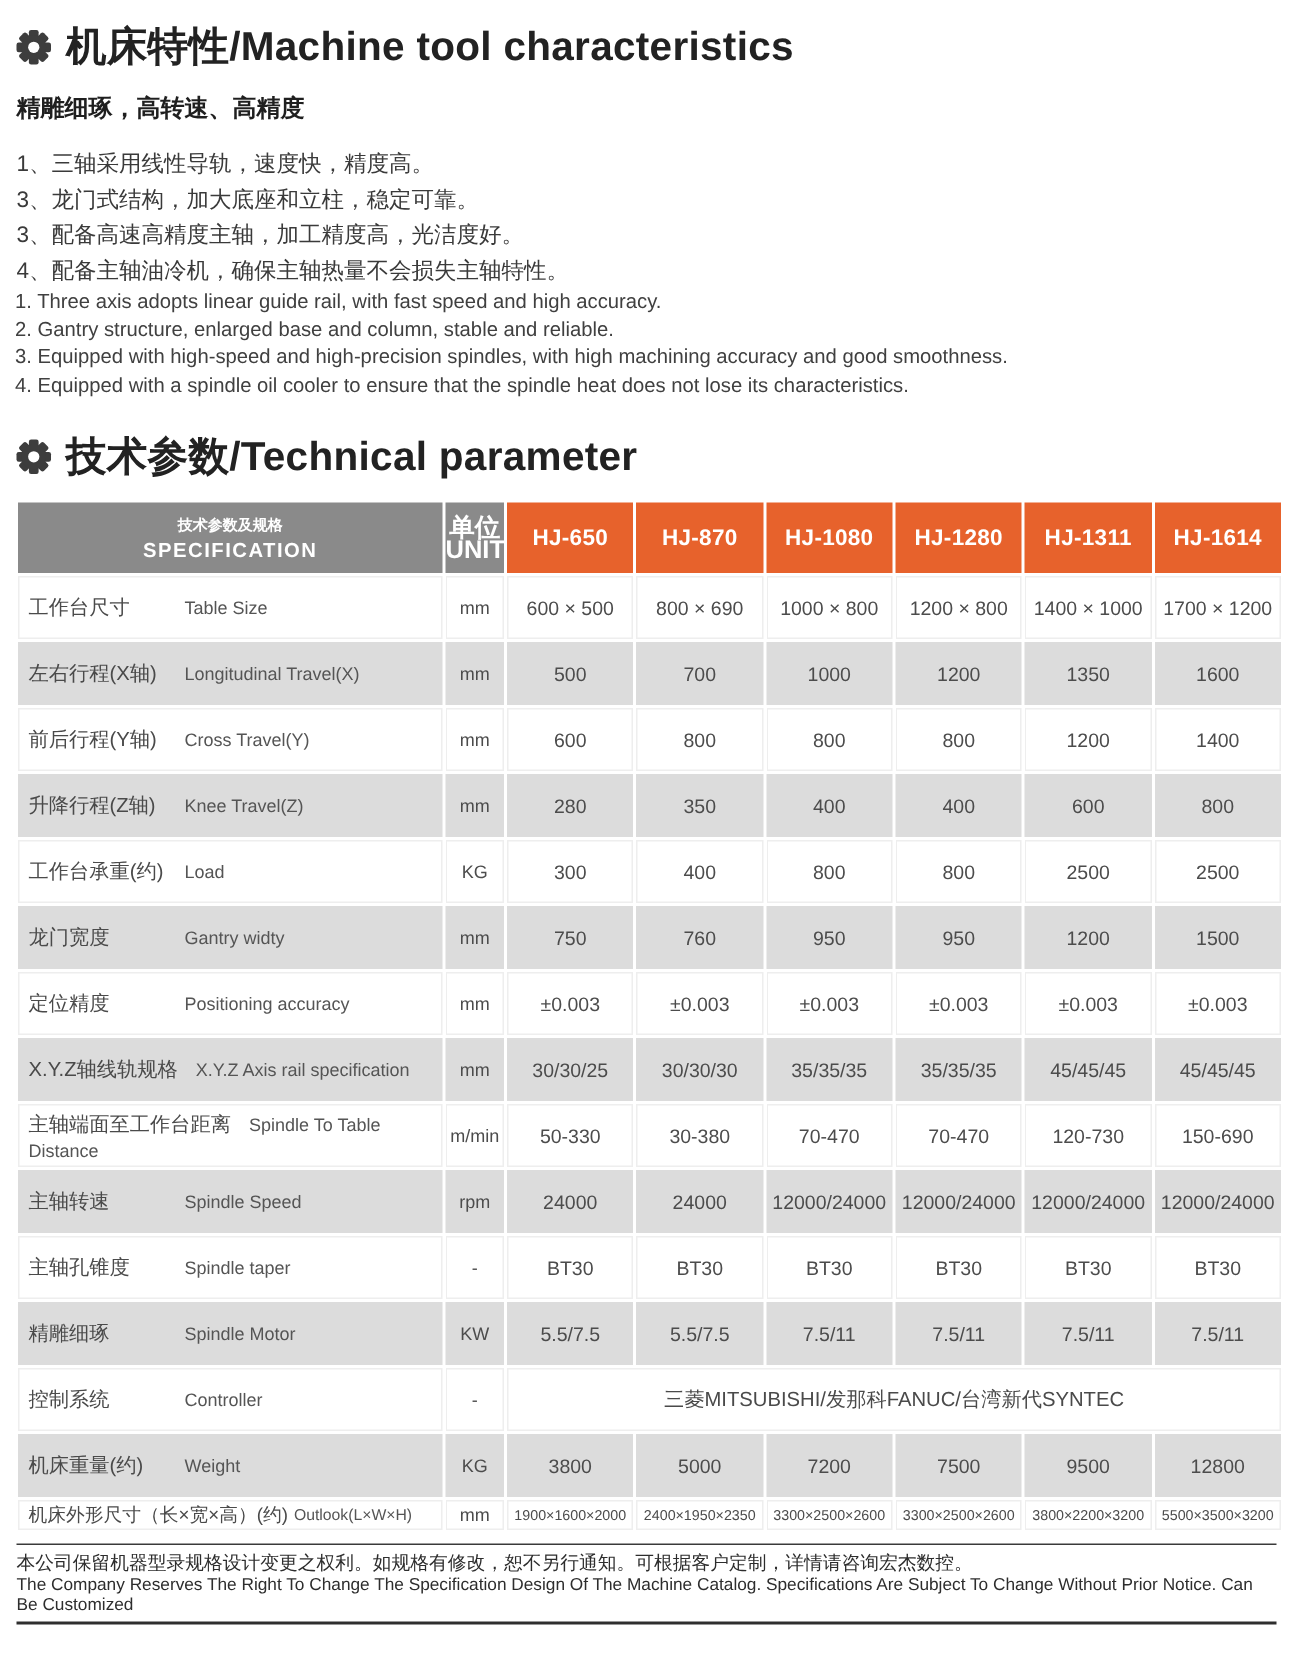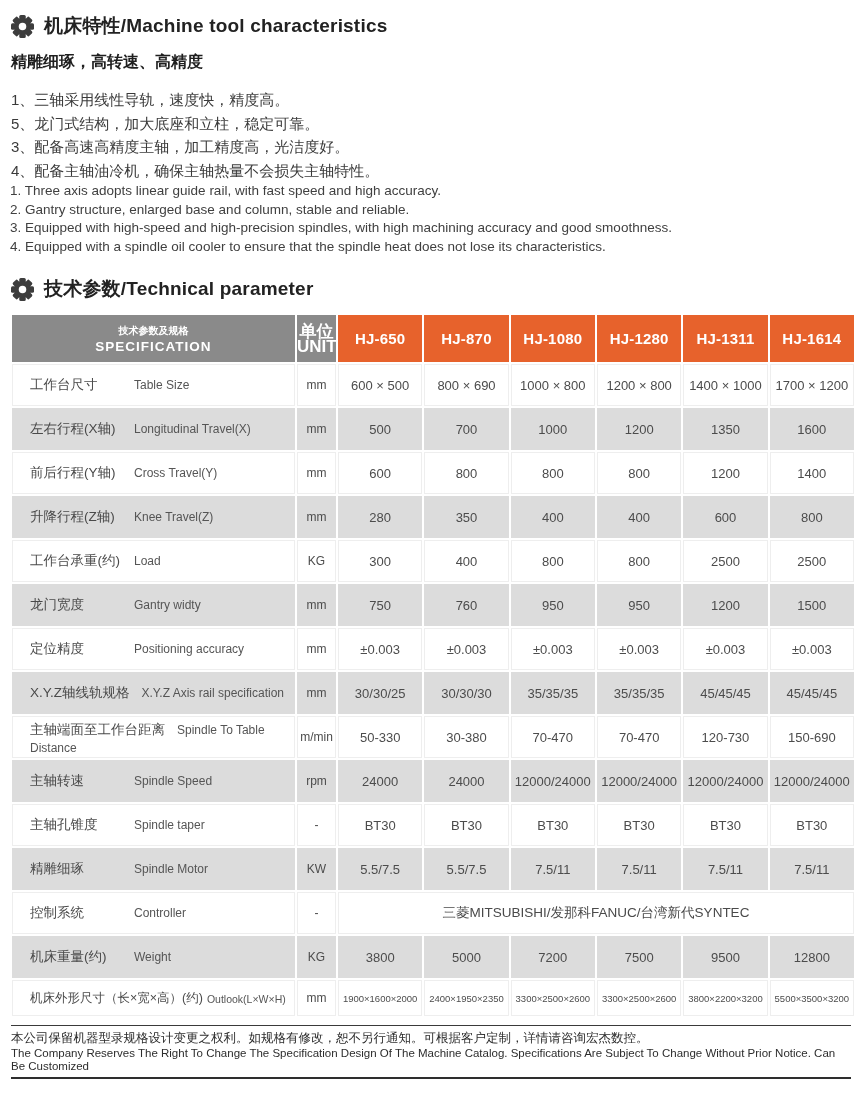--- a/index.html
+++ b/index.html
@@ -9,21 +9,21 @@
   }
   *{box-sizing:border-box;}
   html,body{margin:0;padding:0;}
   body{
     width:860px;height:1105px;background:#fff;overflow:hidden;
     font-family:"Liberation Sans","DejaVu Sans",sans-serif;color:#333;
   }
   .page{padding:13px 8px 0 10px;}
 
   .section-heading{display:flex;align-items:center;gap:9px;margin:0;}
-  .section-heading h1{font-size:19px;font-weight:700;color:#222;margin:0;letter-spacing:.2px;}
+  .section-heading h1{font-size:27px;font-weight:700;color:#222;margin:0;letter-spacing:.2px;}
   .gear{display:inline-flex;}
   .gear svg{display:block;}
 
   .subtitle{font-size:16px;font-weight:700;color:#1f1f1f;margin:13px 0 0 1px;}
 
   .cn-list{margin:15px 0 0 1px;font-size:15px;color:#3a3a3a;}
   .cn-list .feature-item{line-height:23.5px;}
 
   .en-title{font-size:17.5px;font-weight:400;color:#1b1b1b;margin:9px 0 3px 0;}
   .en-list{font-size:13.5px;color:#404040;}
@@ -36,27 +36,27 @@
     width:846px;margin:11px 0 0 0;
   }
   thead th{height:47px;color:#fff;padding:0;vertical-align:middle;text-align:center;}
   th.spec{background:var(--hgray);}
   th.spec .spec-cn{font-size:10px;font-weight:700;line-height:17px;}
   th.spec .spec-en{font-size:13.5px;font-weight:700;letter-spacing:1px;line-height:16px;}
   th.unit{background:var(--hgray);font-size:17px;font-weight:700;line-height:15px;}
   th.model{background:var(--accent);font-size:15px;font-weight:700;letter-spacing:.2px;}
 
   tbody td{height:42px;text-align:center;font-size:13px;color:#4c4c4c;padding:0;vertical-align:middle;}
-  td.label{text-align:left;padding-left:18px;}
+  td.label{text-align:left;padding-left:7px;}
   .label-cn{display:inline-block;min-width:92px;font-size:13.5px;color:#4a4a4a;margin-right:12px;vertical-align:middle;}
   .label-en{font-size:12px;color:#555;vertical-align:middle;}
   tr.alt td{background:var(--rowgray);}
   tr.plain td{background:#fff;box-shadow:inset 0 0 0 1px #eeeeee;}
   td.merged{font-size:13.5px;color:#4a4a4a;}
-  tr.small td{height:36px;font-size:9.5px;}
+  tr.small td{height:20px;font-size:9.5px;}
   tr.small .label-cn{font-size:12.5px;min-width:0;margin-right:4px;}
   tr.small .label-en{font-size:10.5px;}
   tr.small td.unit-cell{font-size:12px;}
   td.unit-cell{font-size:12px;}
 
   .footer{margin:7px 1px 0 1px;border-top:1px solid #3a3a3a;border-bottom:2px solid #2e2e2e;padding:5px 0 3px 0;}
   .footer-cn{font-size:12.5px;font-weight:400;color:#2d2d2d;line-height:15.5px;}
   .footer-en{font-size:11.5px;color:#2d2d2d;line-height:13.5px;}
 </style>
 </head>
@@ -77,21 +77,21 @@
         <circle r="15" fill="#fff"></circle>
       </svg>
     </span>
     <h1>机床特性/Machine tool characteristics</h1>
   </div>
 
   <h2 class="subtitle">精雕细琢，高转速、高精度</h2>
 
   <div class="cn-list" id="cn-list">
       <div class="feature-item">1、三轴采用线性导轨，速度快，精度高。</div>
-      <div class="feature-item">5、龙门式结构，加大底座和立柱，稳定可靠。</div>
+      <div class="feature-item">3、龙门式结构，加大底座和立柱，稳定可靠。</div>
       <div class="feature-item">3、配备高速高精度主轴，加工精度高，光洁度好。</div>
       <div class="feature-item">4、配备主轴油冷机，确保主轴热量不会损失主轴特性。</div>
     </div>
 
 
   <div class="en-list" id="en-list">
       <div class="feature-item">1. Three axis adopts linear guide rail, with fast speed and high accuracy.</div>
       <div class="feature-item">2. Gantry structure, enlarged base and column, stable and reliable.</div>
       <div class="feature-item">3. Equipped with high-speed and high-precision spindles, with high machining accuracy and good smoothness.</div>
       <div class="feature-item">4. Equipped with a spindle oil cooler to ensure that the spindle heat does not lose its characteristics.</div>

